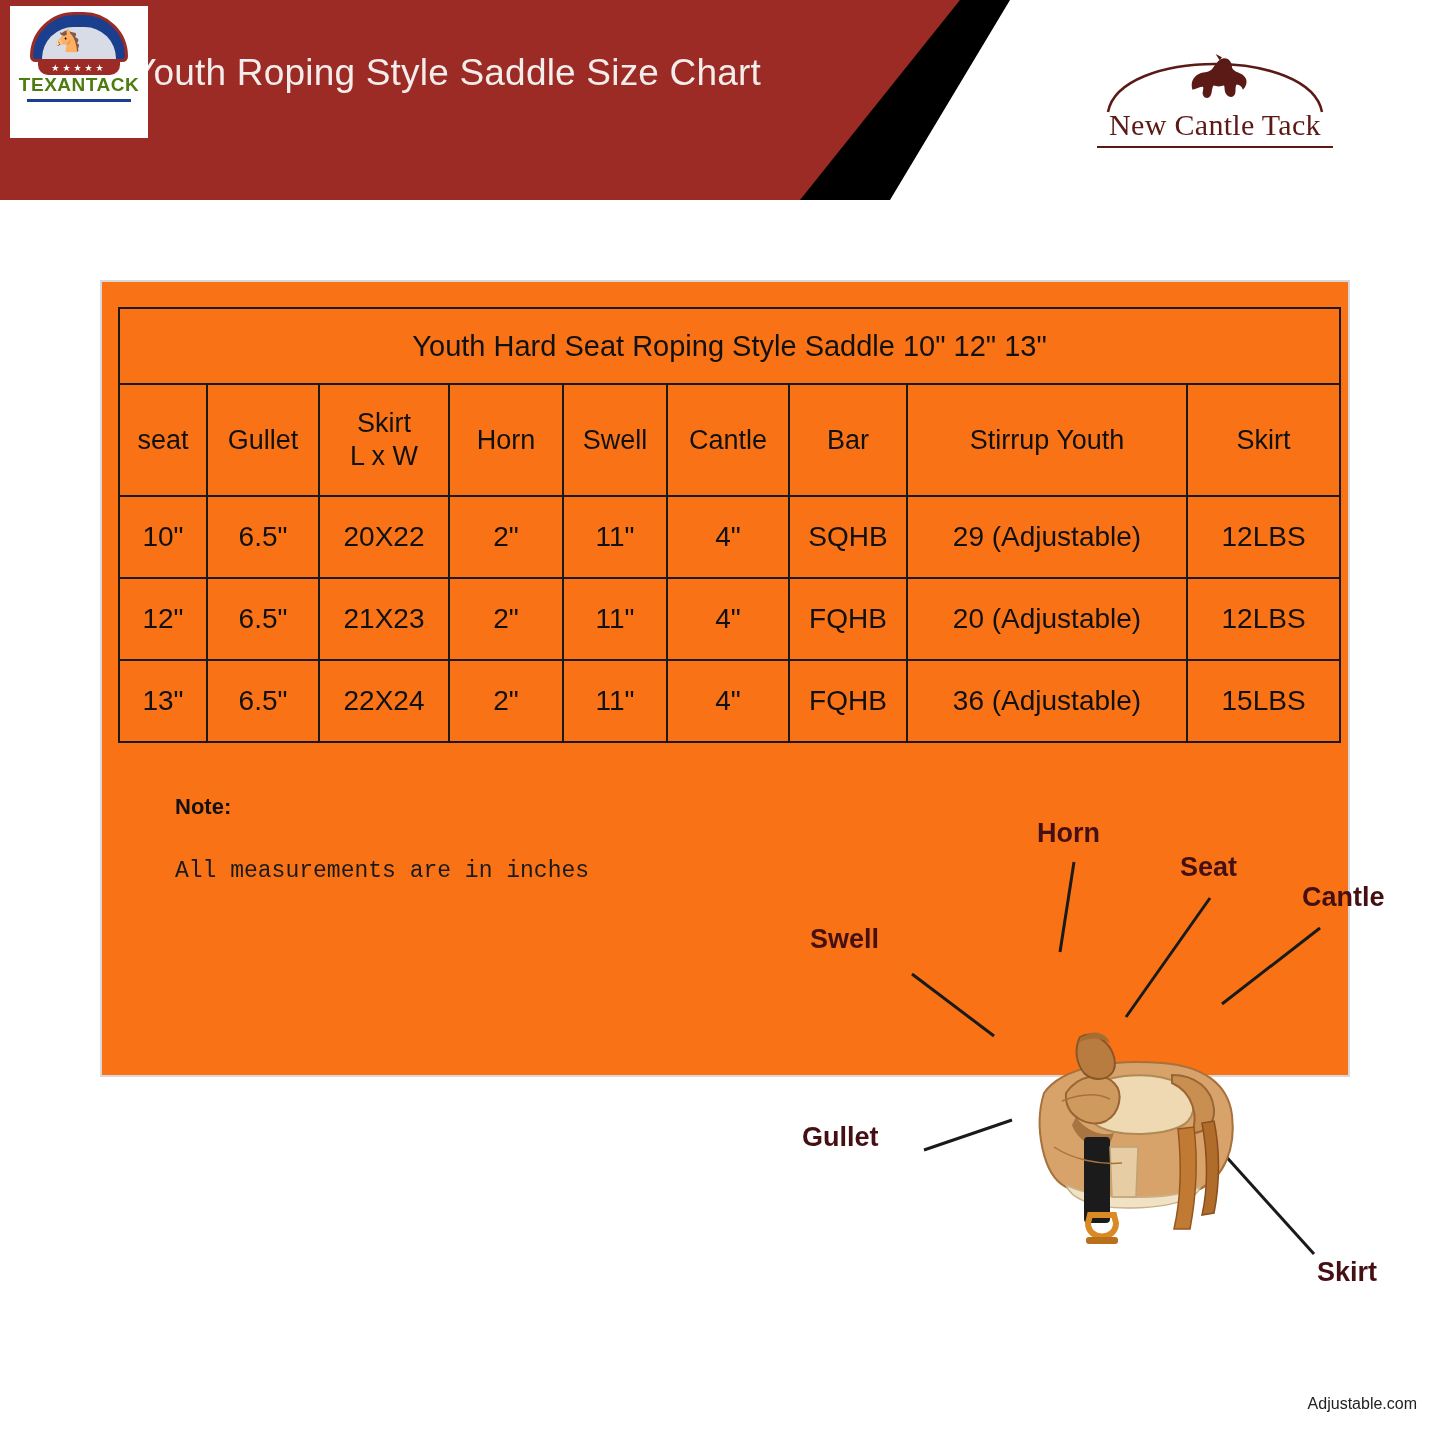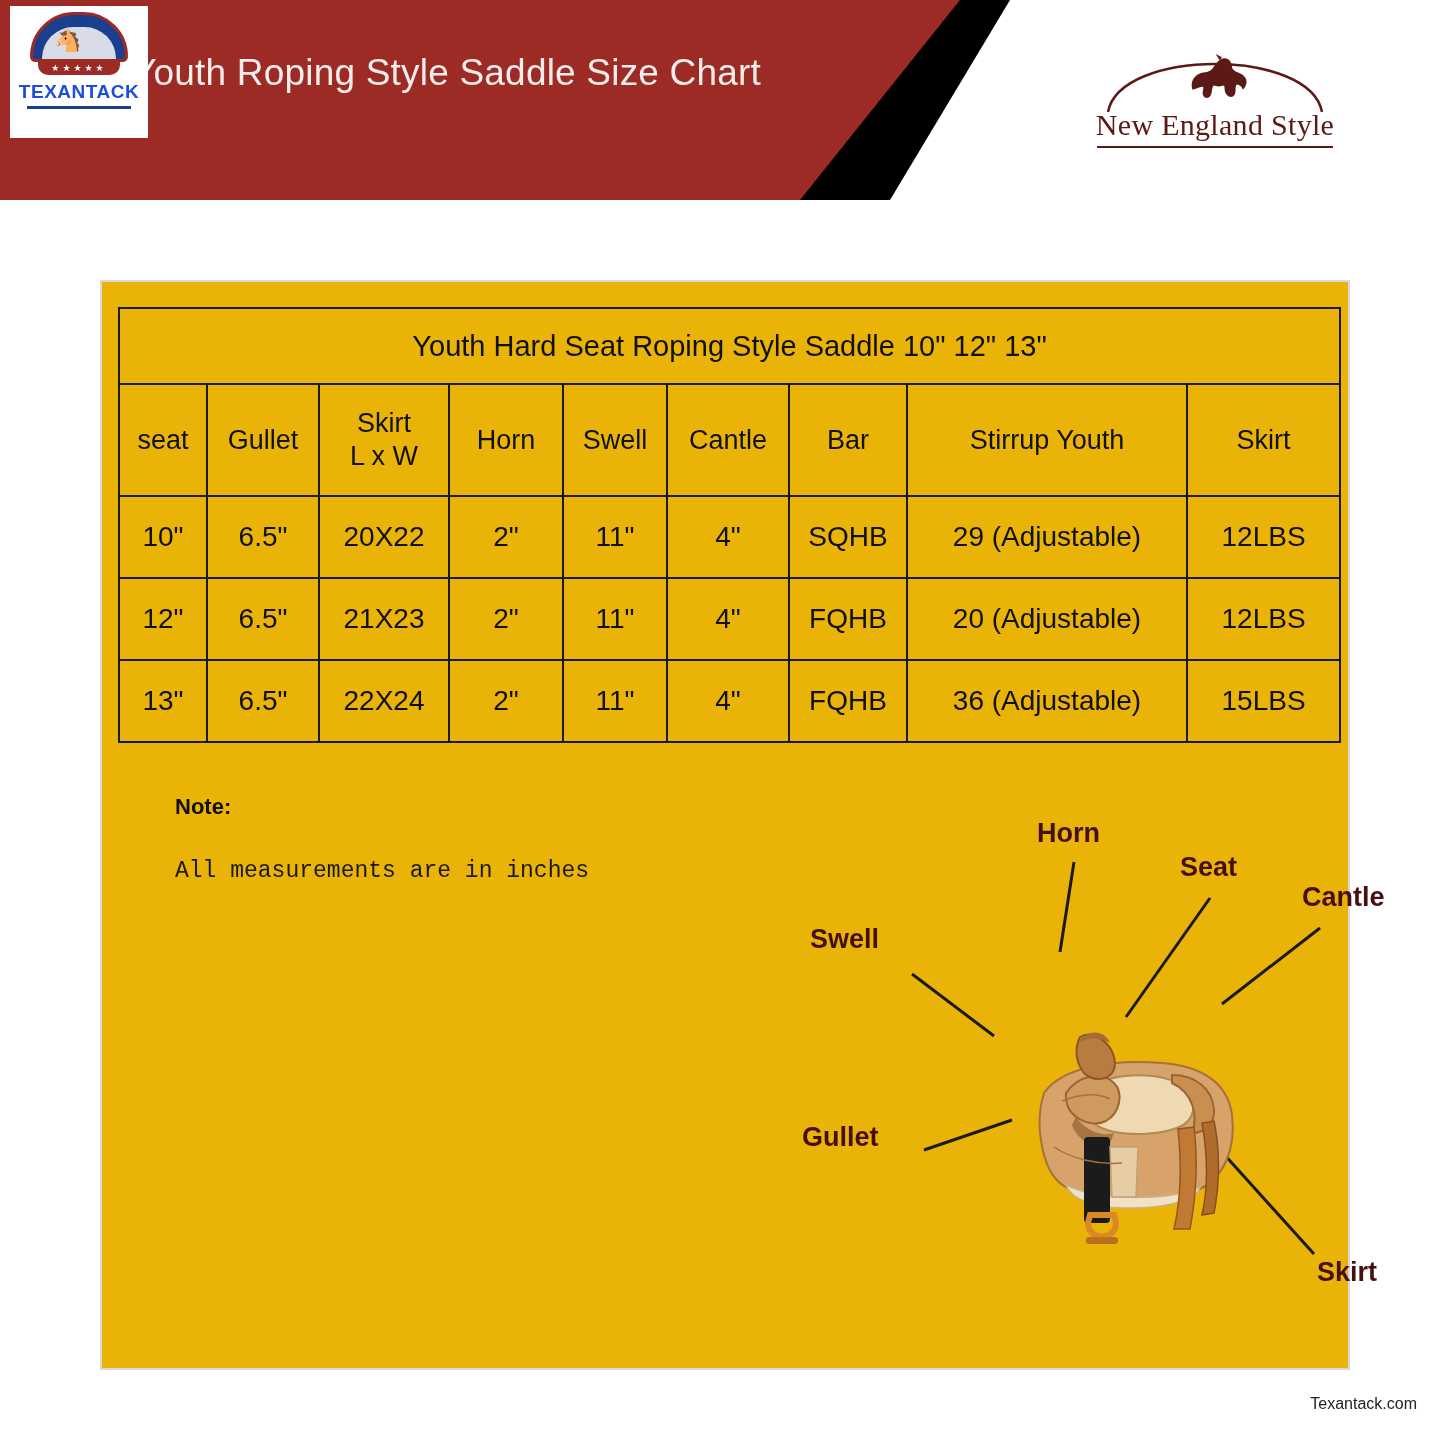--- a/index.html
+++ b/index.html
@@ -97,24 +97,23 @@
     width: 82px;
     text-align: center;
     color: #ffffff;
     font-size: 9px;
     letter-spacing: 3px;
     background: #9b2b24;
     border-radius: 0 0 10px 10px;
     padding: 1px 0 2px 0;
   }
   .tt-name {
-    margin-top: 7px;
     font-size: 19px;
     font-weight: bold;
-    color: #1d4ed8;
+    color: #4d7c0f;
     letter-spacing: 0.5px;
   }
   .tt-rule {
     width: 104px; height: 3px;
     background: #1b3f8f;
     margin-top: 3px;
   }
 
   
   .net-logo {
@@ -138,23 +137,23 @@
   .net-rule {
     width: 236px; height: 2px;
     background: #5c1a17;
     margin: 4px auto 0 auto;
   }
 
   
   .card {
     position: absolute;
     left: 100px; top: 280px;
-    width: 1250px; height: 1090px;
+    width: 1250px; height: 797px;
     border: 2px solid #d9d9d9;
-    background: #eab308;
+    background: #f97316;
   }
 
   table.size-table {
     position: absolute;
     left: 16px; top: 25px;
     width: 1221px;
     border-collapse: collapse;
     table-layout: fixed;
   }
   table.size-table td, table.size-table th {
@@ -269,21 +268,21 @@
             <path d="M10 36 C 8 30, 10 24, 16 21 C 20 19, 24 20, 28 17 C 31 14, 33 9, 37 7
                      C 40 5, 44 6, 46 9 C 48 12, 47 15, 49 17 C 52 20, 57 20, 60 24
                      C 63 28, 61 33, 58 36 C 57 33, 55 31, 52 31 C 50 34, 52 38, 50 41
                      C 48 44, 44 43, 42 40 C 40 37, 41 34, 40 32 C 37 33, 33 33, 30 32
                      C 28 35, 29 39, 27 42 C 25 45, 21 44, 20 41 C 19 38, 21 35, 20 33
                      C 17 33, 13 35, 10 36 Z"></path>
             <path d="M36 8 L 32 2 L 38 5 Z"></path>
           </g>
         </svg>
       </div>
-      <div class="net-text">New England Style</div>
+      <div class="net-text">New Cantle Tack</div>
       <div class="net-rule"></div>
     </div>
   </div>
 
   <div class="card">
 
     <table class="size-table">
       <colgroup>
         <col style="width:88px">
           <col style="width:112px">
@@ -409,14 +408,14 @@
       <div class="dlabel lbl-horn">Horn</div>
       <div class="dlabel lbl-seat">Seat</div>
       <div class="dlabel lbl-cantle">Cantle</div>
       <div class="dlabel lbl-swell">Swell</div>
       <div class="dlabel lbl-gullet">Gullet</div>
       <div class="dlabel lbl-skirt">Skirt</div>
     </div>
 
   </div>
 
-  <div class="footer-credit">Texantack.com</div>
+  <div class="footer-credit">Adjustable.com</div>
 </div>
 
 </body></html>

